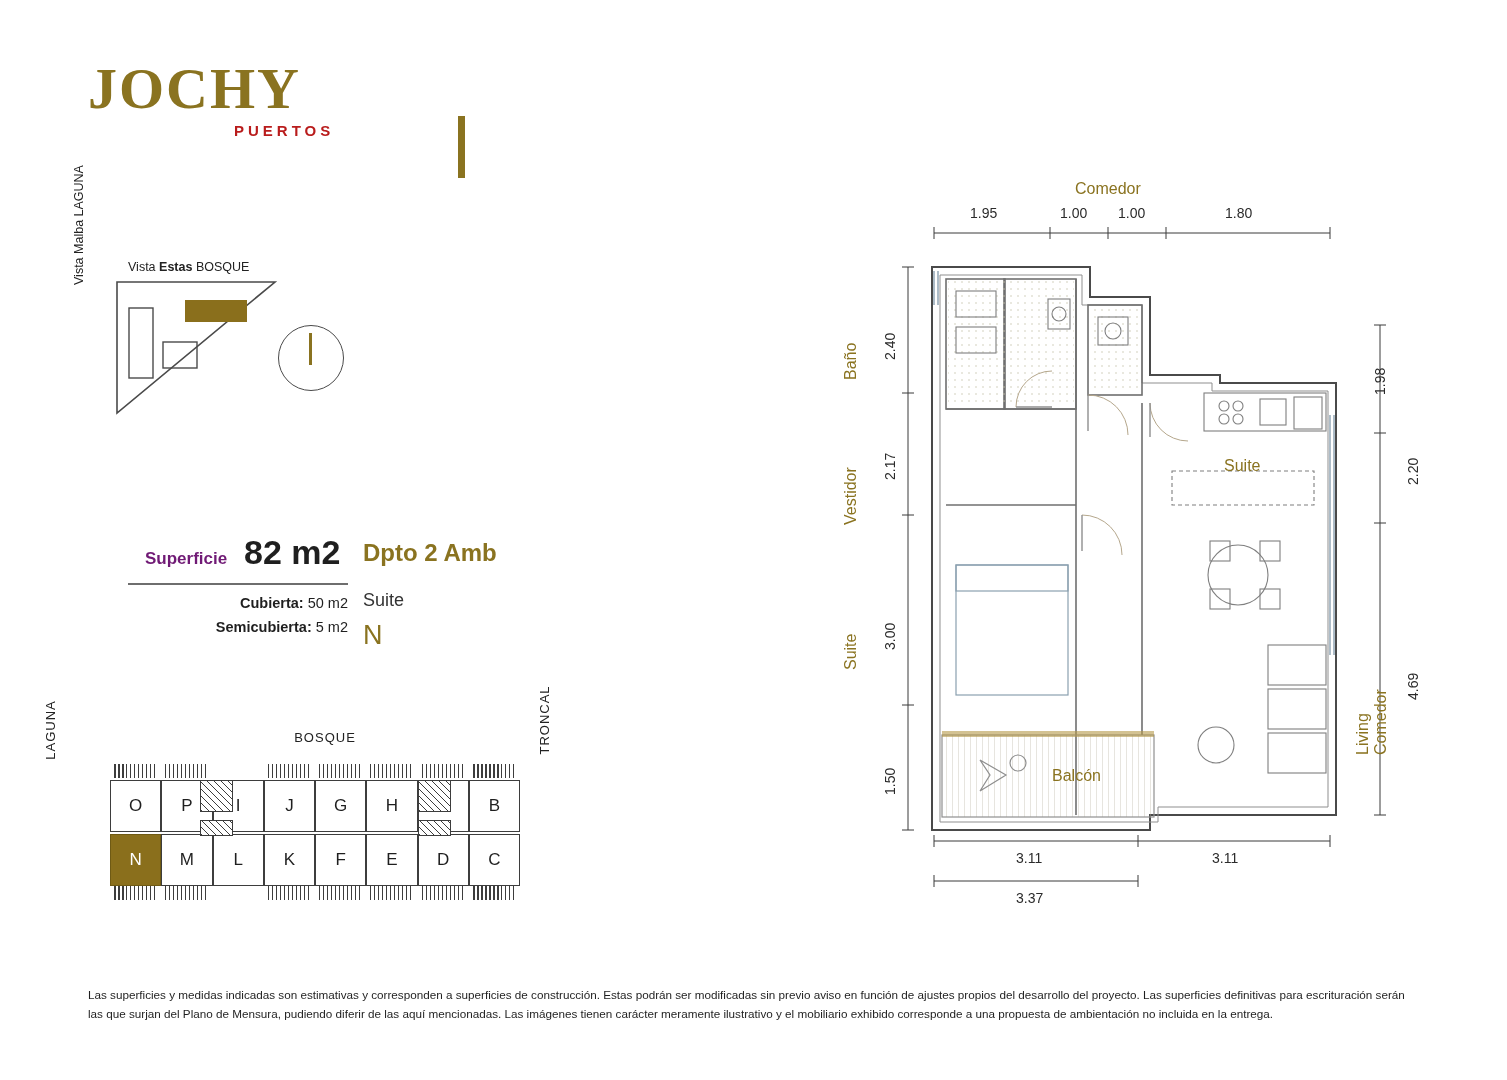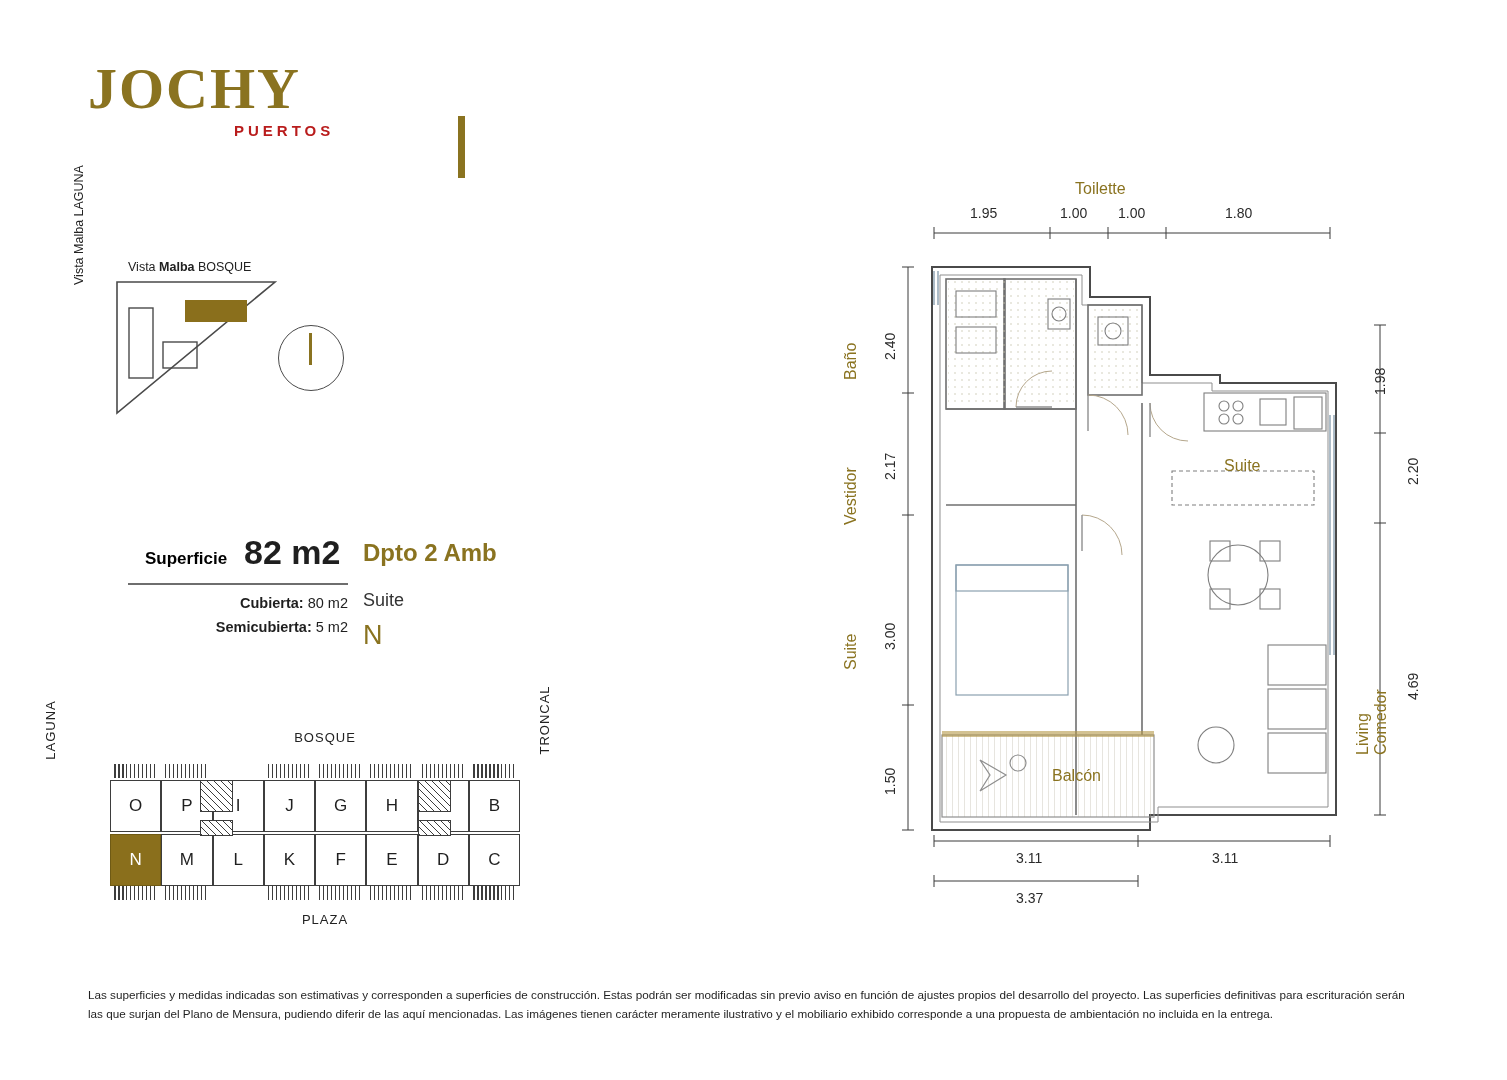--- a/index.html
+++ b/index.html
@@ -40,21 +40,21 @@
     transform:rotate(-90deg);transform-origin:left top;
     font-size:12.5px;color:#222;white-space:nowrap;
   }
   .tri{position:absolute;left:35px;top:25px;width:165px;height:135px;}
   .tri svg{display:block;}
   .compass{position:absolute;left:198px;top:70px;width:64px;height:64px;border:1.6px solid #4a4a4a;border-radius:50%;}
   .compass-n{position:absolute;left:229px;top:78px;width:3px;height:32px;background:#8a7320;}
 
   
   .surf{position:absolute;left:120px;top:535px;width:470px;height:130px;}
-  .surf-line1{position:absolute;left:25px;top:14px;font-size:17px;font-weight:bold;color:#000000;}
+  .surf-line1{position:absolute;left:25px;top:14px;font-size:17px;font-weight:bold;color:#701a75;}
   .surf-m2{position:absolute;left:124px;top:-2px;font-size:34px;font-weight:bold;color:#1f1f1f;}
   .surf-rule{position:absolute;left:8px;top:48px;width:220px;height:1.5px;background:#6e6e6e;}
   .surf-cub{position:absolute;left:0;top:60px;width:228px;text-align:right;font-size:14.5px;color:#1f1f1f;}
   .surf-semi{position:absolute;left:0;top:84px;width:228px;text-align:right;font-size:14.5px;color:#1f1f1f;}
   .surf-cub b,.surf-semi b{font-weight:bold;}
   .dpto{position:absolute;left:243px;top:4px;font-size:24px;font-weight:bold;color:#8a7320;}
   .unidad{position:absolute;left:243px;top:55px;font-size:18px;color:#333;}
   .unidad-letter{position:absolute;left:243px;top:85px;font-size:27px;color:#8a7320;}
 
   
@@ -91,48 +91,47 @@
 
 <div class="page">
 
   <div class="brand">
     <div class="brand-name">JOCHY</div>
     <div class="brand-sub">PUERTOS</div>
     <div class="brand-divider"></div>
   </div>
 
   <div class="orient">
-    <div class="orient-title"><span>Vista </span><b>Malba</b><span> BOSQUE</span></div>
+    <div class="orient-title"><span>Vista </span><b>Estas</b><span> BOSQUE</span></div>
     <div class="orient-left">Vista Malba LAGUNA</div>
     <div class="tri">
       <svg width="165" height="135" viewBox="0 0 165 135">
         <path d="M2,2 L2,133 L160,2 Z" fill="none" stroke="#4a4a4a" stroke-width="1.6"></path>
         <rect x="14" y="28" width="24" height="70" fill="none" stroke="#4a4a4a" stroke-width="1.4"></rect>
         <rect x="48" y="62" width="34" height="26" fill="none" stroke="#4a4a4a" stroke-width="1.4"></rect>
         <rect x="70" y="20" width="62" height="22" fill="#8a6f1c"></rect>
       </svg>
     </div>
     <div class="compass"></div>
     <div class="compass-n"></div>
   </div>
 
   <div class="surf">
     <div class="surf-line1">Superficie</div>
     <div class="surf-m2">82 m2</div>
     <div class="surf-rule"></div>
-    <div class="surf-cub"><b>Cubierta:</b> <span>80 m2</span></div>
+    <div class="surf-cub"><b>Cubierta:</b> <span>50 m2</span></div>
     <div class="surf-semi"><b>Semicubierta:</b> <span>5 m2</span></div>
     <div class="dpto">Dpto 2 Amb</div>
     <div class="unidad">Suite</div>
     <div class="unidad-letter">N</div>
   </div>
 
   <div class="keyplan">
     <div class="kp-top">BOSQUE</div>
-    <div class="kp-bottom">PLAZA</div>
     <div class="kp-left">LAGUNA</div>
     <div class="kp-right">TRONCAL</div>
     <div class="kp-box">
       <div class="kp-grid" id="kp-grid">
           <div class="kp-cell" style="left: 0px; top: 22px; width: 49.25px; height: 50px;">
             <span>O</span>
           </div>
           <div class="kp-cell" style="left: 51.25px; top: 22px; width: 49.25px; height: 50px;">
             <span>P</span>
           </div>
@@ -353,21 +352,21 @@
     <div class="plabel-dark vert" style="left:62px;top:620px;transform:rotate(-90deg);">1.50</div>
 
     <div class="plabel-dark vert" style="left:552px;top:220px;transform:rotate(-90deg);">1.98</div>
     <div class="plabel-dark vert" style="left:585px;top:310px;transform:rotate(-90deg);">2.20</div>
     <div class="plabel-dark vert" style="left:585px;top:525px;transform:rotate(-90deg);">4.69</div>
 
     <div class="plabel-dark" style="left:196px;top:675px;">3.11</div>
     <div class="plabel-dark" style="left:392px;top:675px;">3.11</div>
     <div class="plabel-dark" style="left:196px;top:715px;">3.37</div>
 
-    <div class="plabel" style="left:255px;top:5px;font-size:16px;">Toilette</div>
+    <div class="plabel" style="left:255px;top:5px;font-size:16px;">Comedor</div>
     <div class="plabel vert" style="left:22px;top:205px;transform:rotate(-90deg);font-size:16px;">Baño</div>
     <div class="plabel vert" style="left:22px;top:350px;transform:rotate(-90deg);font-size:16px;">Vestidor</div>
     <div class="plabel vert" style="left:22px;top:495px;transform:rotate(-90deg);font-size:16px;">Suite</div>
     <div class="plabel" style="left:404px;top:282px;font-size:16px;">Suite</div>
     <div class="plabel vert" style="left:534px;top:580px;transform:rotate(-90deg);font-size:16px;">Living Comedor</div>
     <div class="plabel" style="left:232px;top:592px;font-size:16px;">Balcón</div>
   </div>
 
   <div class="footer">
     <span>Las superficies y medidas indicadas son estimativas y corresponden a superficies de construcción. Estas podrán ser modificadas sin previo aviso en función de ajustes propios del desarrollo del proyecto. Las superficies definitivas para escrituración</span>

